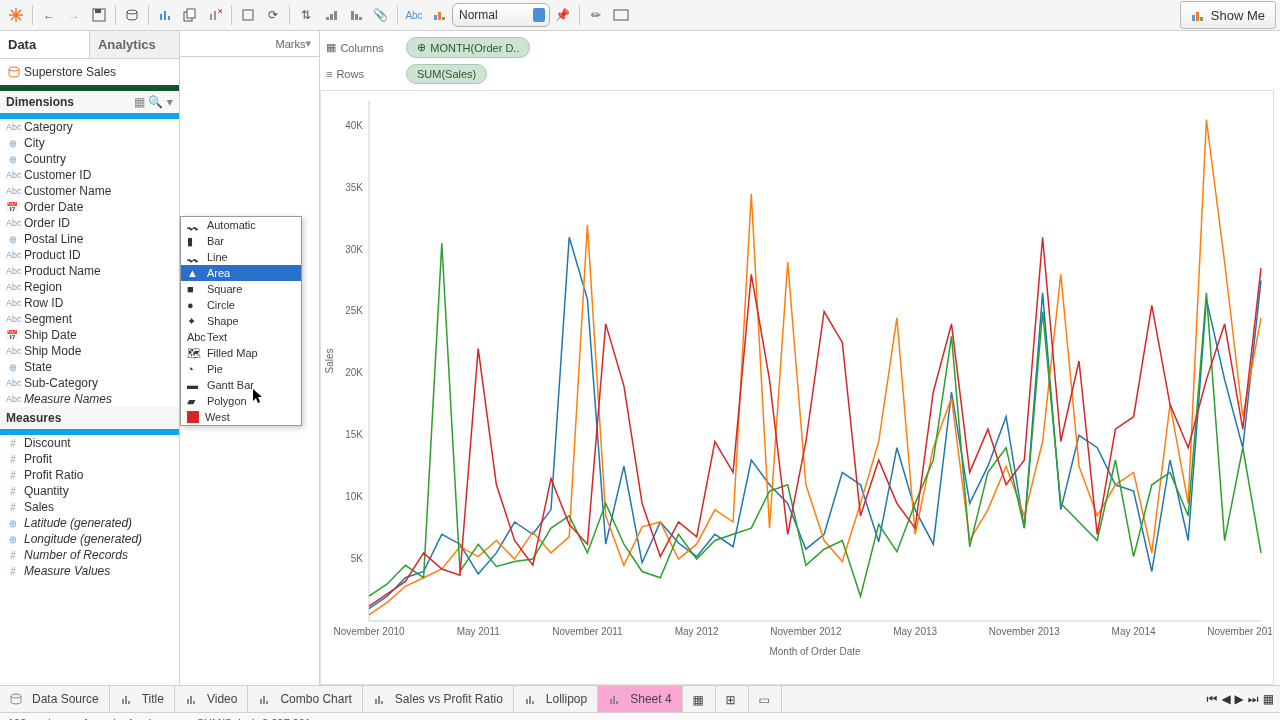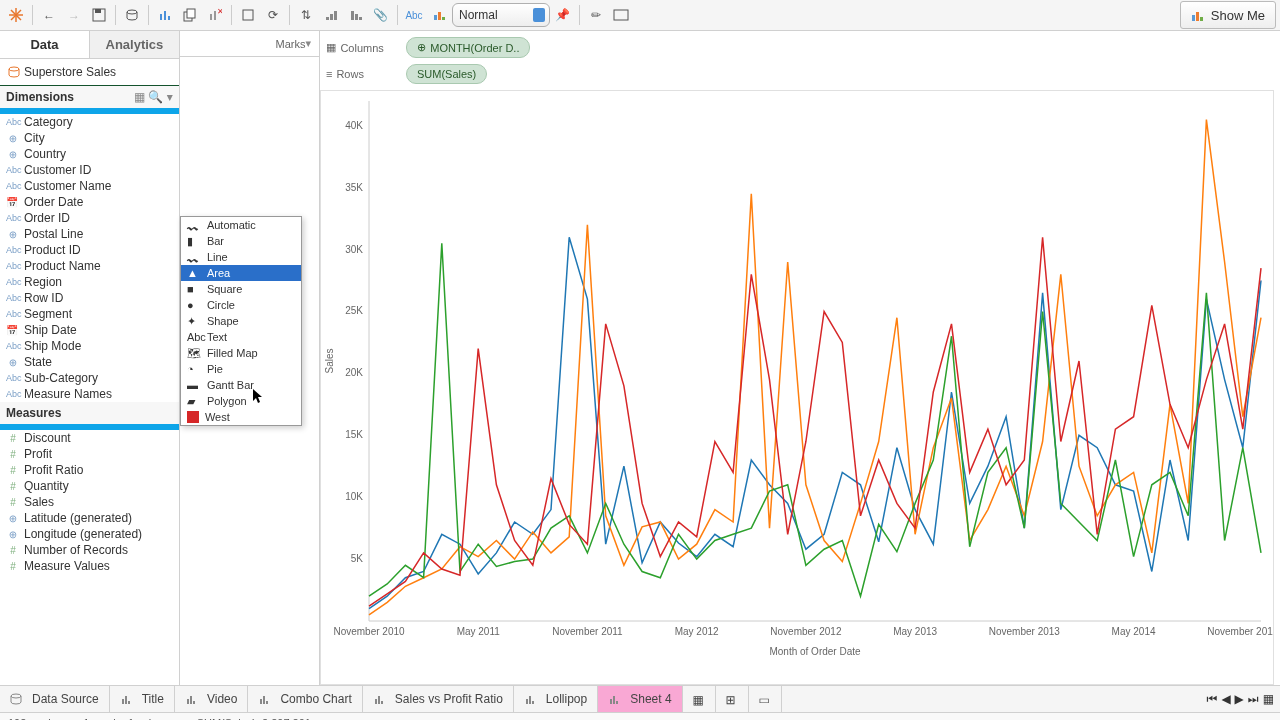--- a/index.html
+++ b/index.html
@@ -7,33 +7,33 @@
 .toolbar{height:30px;border-bottom:1px solid #d0d0d0;display:flex;align-items:center;padding:0 4px;gap:1px;background:#f5f5f5}
 .tb-btn{width:24px;height:24px;display:flex;align-items:center;justify-content:center;border-radius:3px;color:#555}
 .tb-sep{width:1px;height:20px;background:#ccc;margin:0 3px}
 .tb-sel{height:22px;border:1px solid #b0b0b0;border-radius:6px;background:linear-gradient(#fff,#eee);padding:0 20px 0 6px;display:flex;align-items:center;font-size:12px;position:relative;min-width:70px}
 .tb-sel::after{content:"";position:absolute;right:4px;top:4px;width:12px;height:14px;background:#4a90d9;border-radius:2px}
 .showme{margin-left:auto;height:26px;border:1px solid #bbb;border-radius:3px;background:linear-gradient(#fff,#eee);padding:0 10px;display:flex;align-items:center;gap:6px;font-size:13px}
 
 .main{display:flex;height:654px}
 .leftpane{width:180px;border-right:1px solid #d0d0d0;display:flex;flex-direction:column}
 .da-tabs{display:flex;border-bottom:1px solid #d0d0d0}
-.da-tab{flex:1;padding:6px 8px;font-weight:bold;font-size:13px;text-align:center}
+.da-tab{flex:1;padding:6px 8px;font-weight:bold;font-size:13px;text-align:left}
 .da-tab.inactive{background:#f0f0f0;border-left:1px solid #d0d0d0;color:#666}
-.datasrc{padding:6px 8px;border-bottom:1px solid #14532d;display:flex;align-items:center;gap:4px}
+.datasrc{padding:6px 8px;border-bottom:6px solid #14532d;display:flex;align-items:center;gap:4px}
 .cyl{width:12px;height:12px;display:inline-block}
 .section-hdr{padding:4px 6px;font-weight:bold;background:#f7f7f7;border-bottom:6px solid #0ea5e9;display:flex;align-items:center;justify-content:space-between}
 .field-list{overflow:auto}
 .field{display:flex;align-items:center;gap:4px;padding:1px 6px;white-space:nowrap}
 .fi{width:14px;text-align:center;font-size:10px;color:#888}
 .fi.abc{color:#7a9ec6;font-size:9px}
 .fi.num{color:#7fb07f}
 .fi.date{color:#7a9ec6}
 .fi.geo{color:#7a9ec6}
-.italic{}
+.italic{font-style:italic}
 
 .midcol{width:140px;border-right:1px solid #d0d0d0;display:flex;flex-direction:column;position:relative}
 .shelf{border-bottom:1px solid #d0d0d0}
 .shelf-hdr{padding:6px 8px;color:#666;font-size:11px}
 .shelf-body{min-height:30px}
 .marks-hdr{padding:6px 8px;color:#666;font-size:11px;display:flex;justify-content:flex-end;align-items:center;border-bottom:1px solid #d0d0d0}
 
 .marks-dd{position:absolute;left:0;top:185px;width:120px;background:#fff;border:1px solid #999;box-shadow:2px 2px 6px rgba(0,0,0,.2);z-index:10}
 .dd-item{display:flex;align-items:center;gap:6px;padding:2px 6px;font-size:11px}
 .dd-item.sel{background:#2a6fc9;color:#fff}

